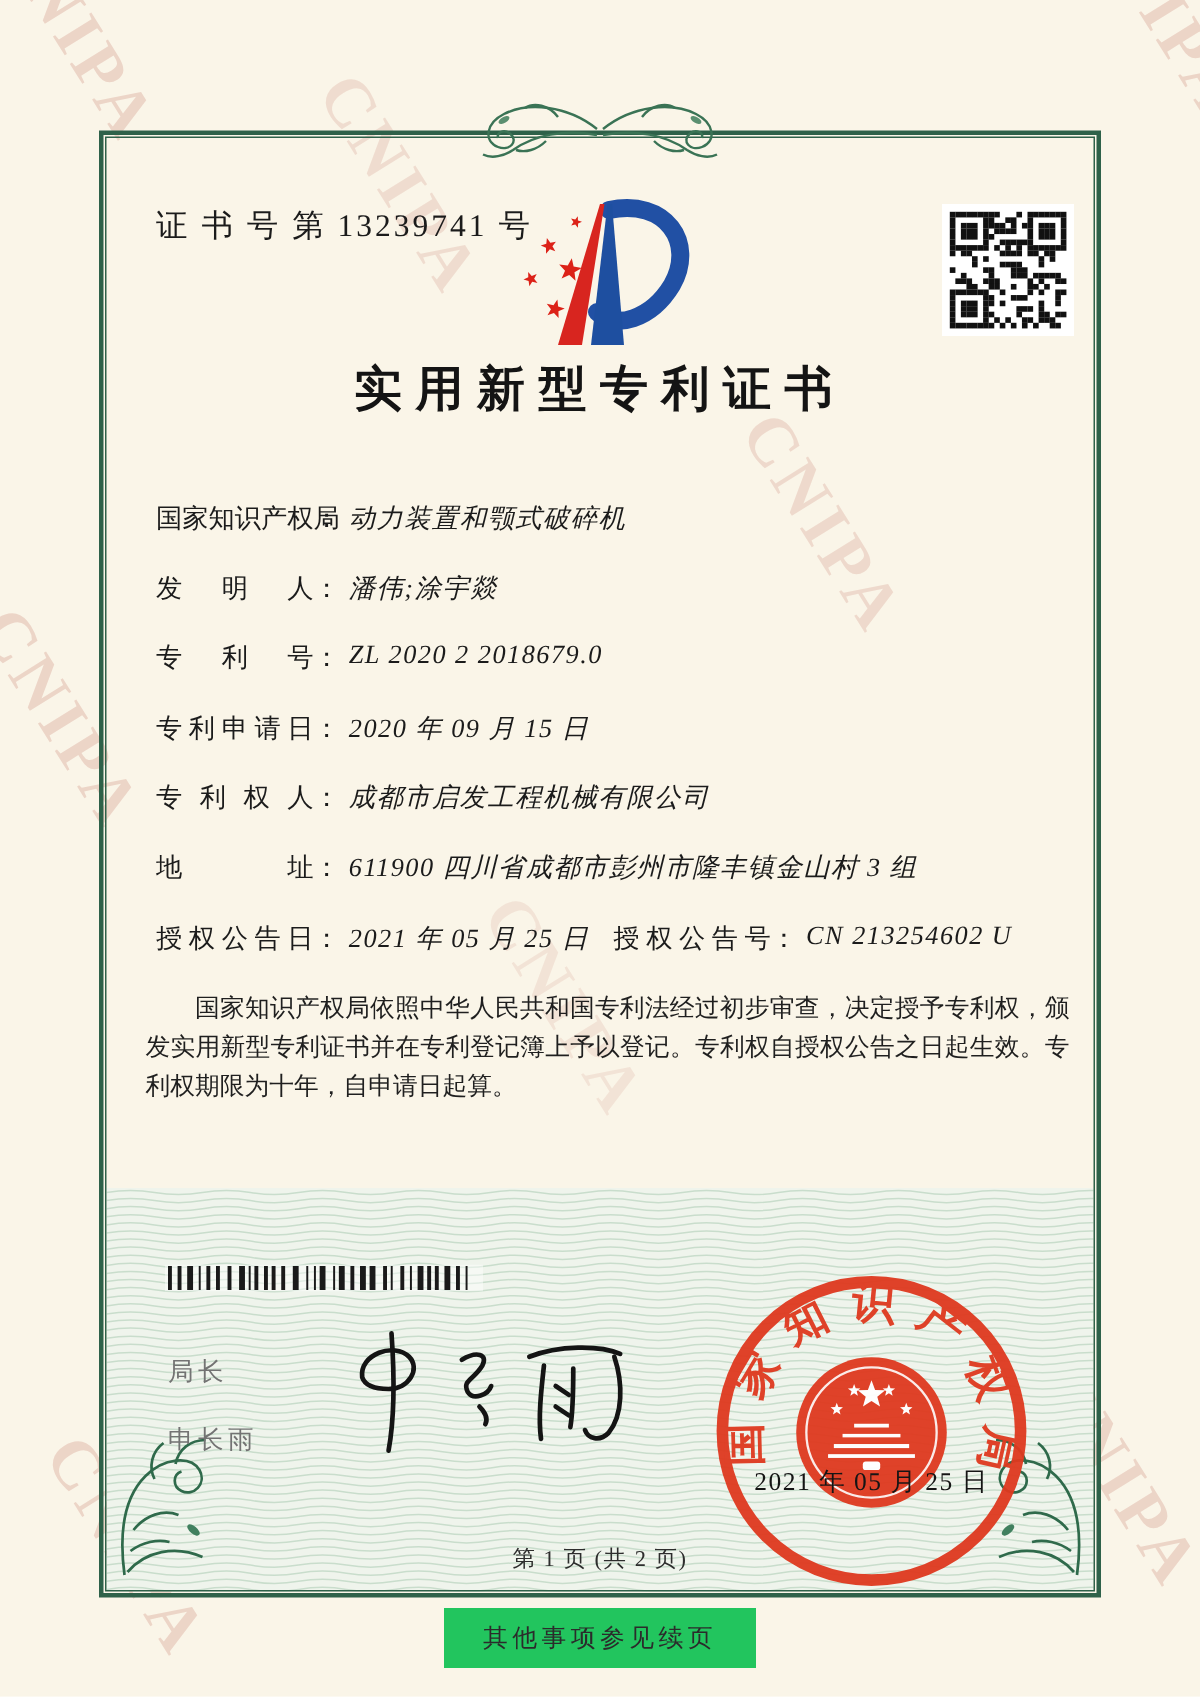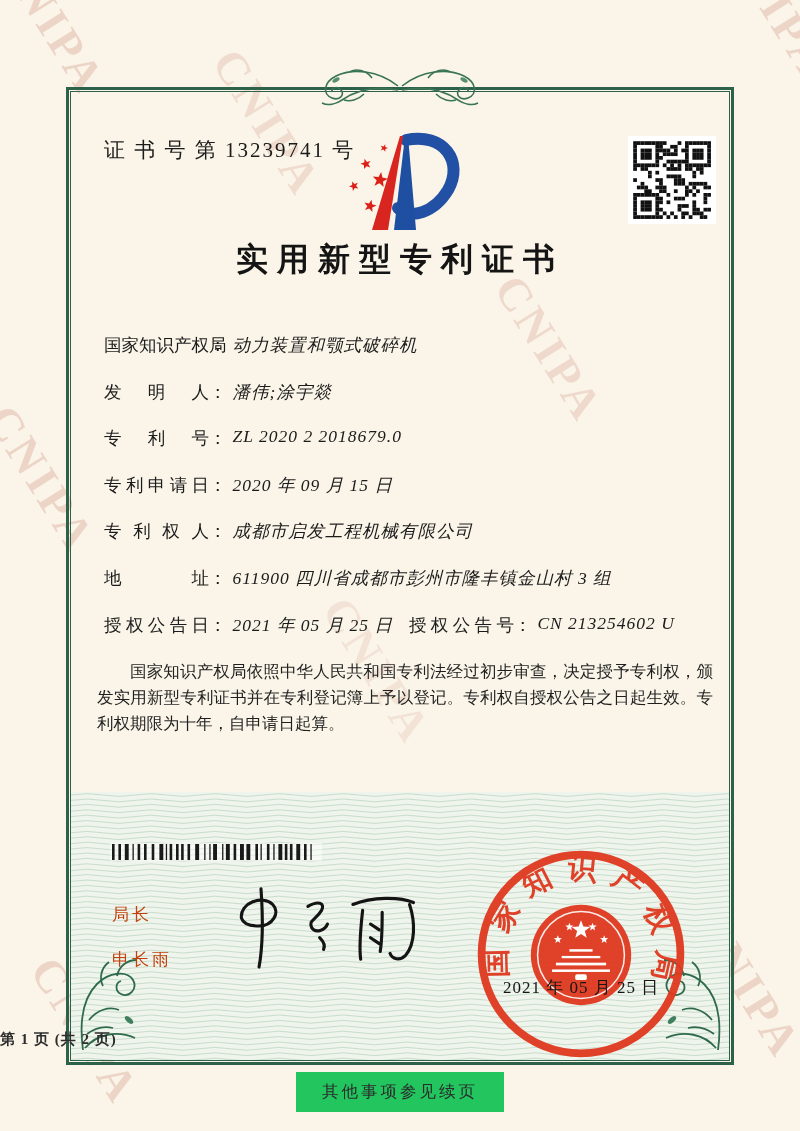--- a/index.html
+++ b/index.html
@@ -48,28 +48,28 @@
   .fvalue{display:inline-block; margin-left:6px; letter-spacing:1px;font-style:italic;}
   .fgroup2{display:inline-flex; margin-left:16px;}
   
   .paras{position:absolute; left:97px; top:659px; width:616px;
          font-size:16.5px; line-height:25.8px; text-align:justify; color:#1f1f1f;}
   .paras p{margin:0; text-indent:2em;}
   
   .barcode{position:absolute; left:110px; top:843px;}
   .signer{position:absolute; left:112px; top:903px;
           font-family:Liberation Mono, monospace;
-          font-size:17px; letter-spacing:3px; color:#c2410c;}
+          font-size:17px; letter-spacing:3px; color:#737373;}
   .signer .line2{margin-top:22px;}
   .signature{position:absolute; left:218px; top:876px;}
   .seal{position:absolute; left:470px; top:843px; opacity:.95;}
   .seal-date{position:absolute; left:486px; top:976px; width:190px; text-align:center;
              font-size:17px; letter-spacing:1px; color:#151515; z-index:6;}
-  .page-footer{position:absolute; left:0; right:0; top:1030px; 
-               font-size:15px; letter-spacing:1px; color:#2d2d2d;font-weight:bold;}
+  .page-footer{position:absolute; left:0; right:0; top:1030px; text-align:center;
+               font-size:15px; letter-spacing:1px; color:#2d2d2d;}
   .note-box{position:absolute; left:50%; top:1072px; transform:translateX(-50%);
             background:#22c55e; padding:9px 26px; font-size:16.5px; letter-spacing:3px;
             color:#2b2b2b; white-space:nowrap;}
 </style>
 </head>
 <body>
 
 <div class="page">
 
   <span class="wm wm1">CNIPA</span>

